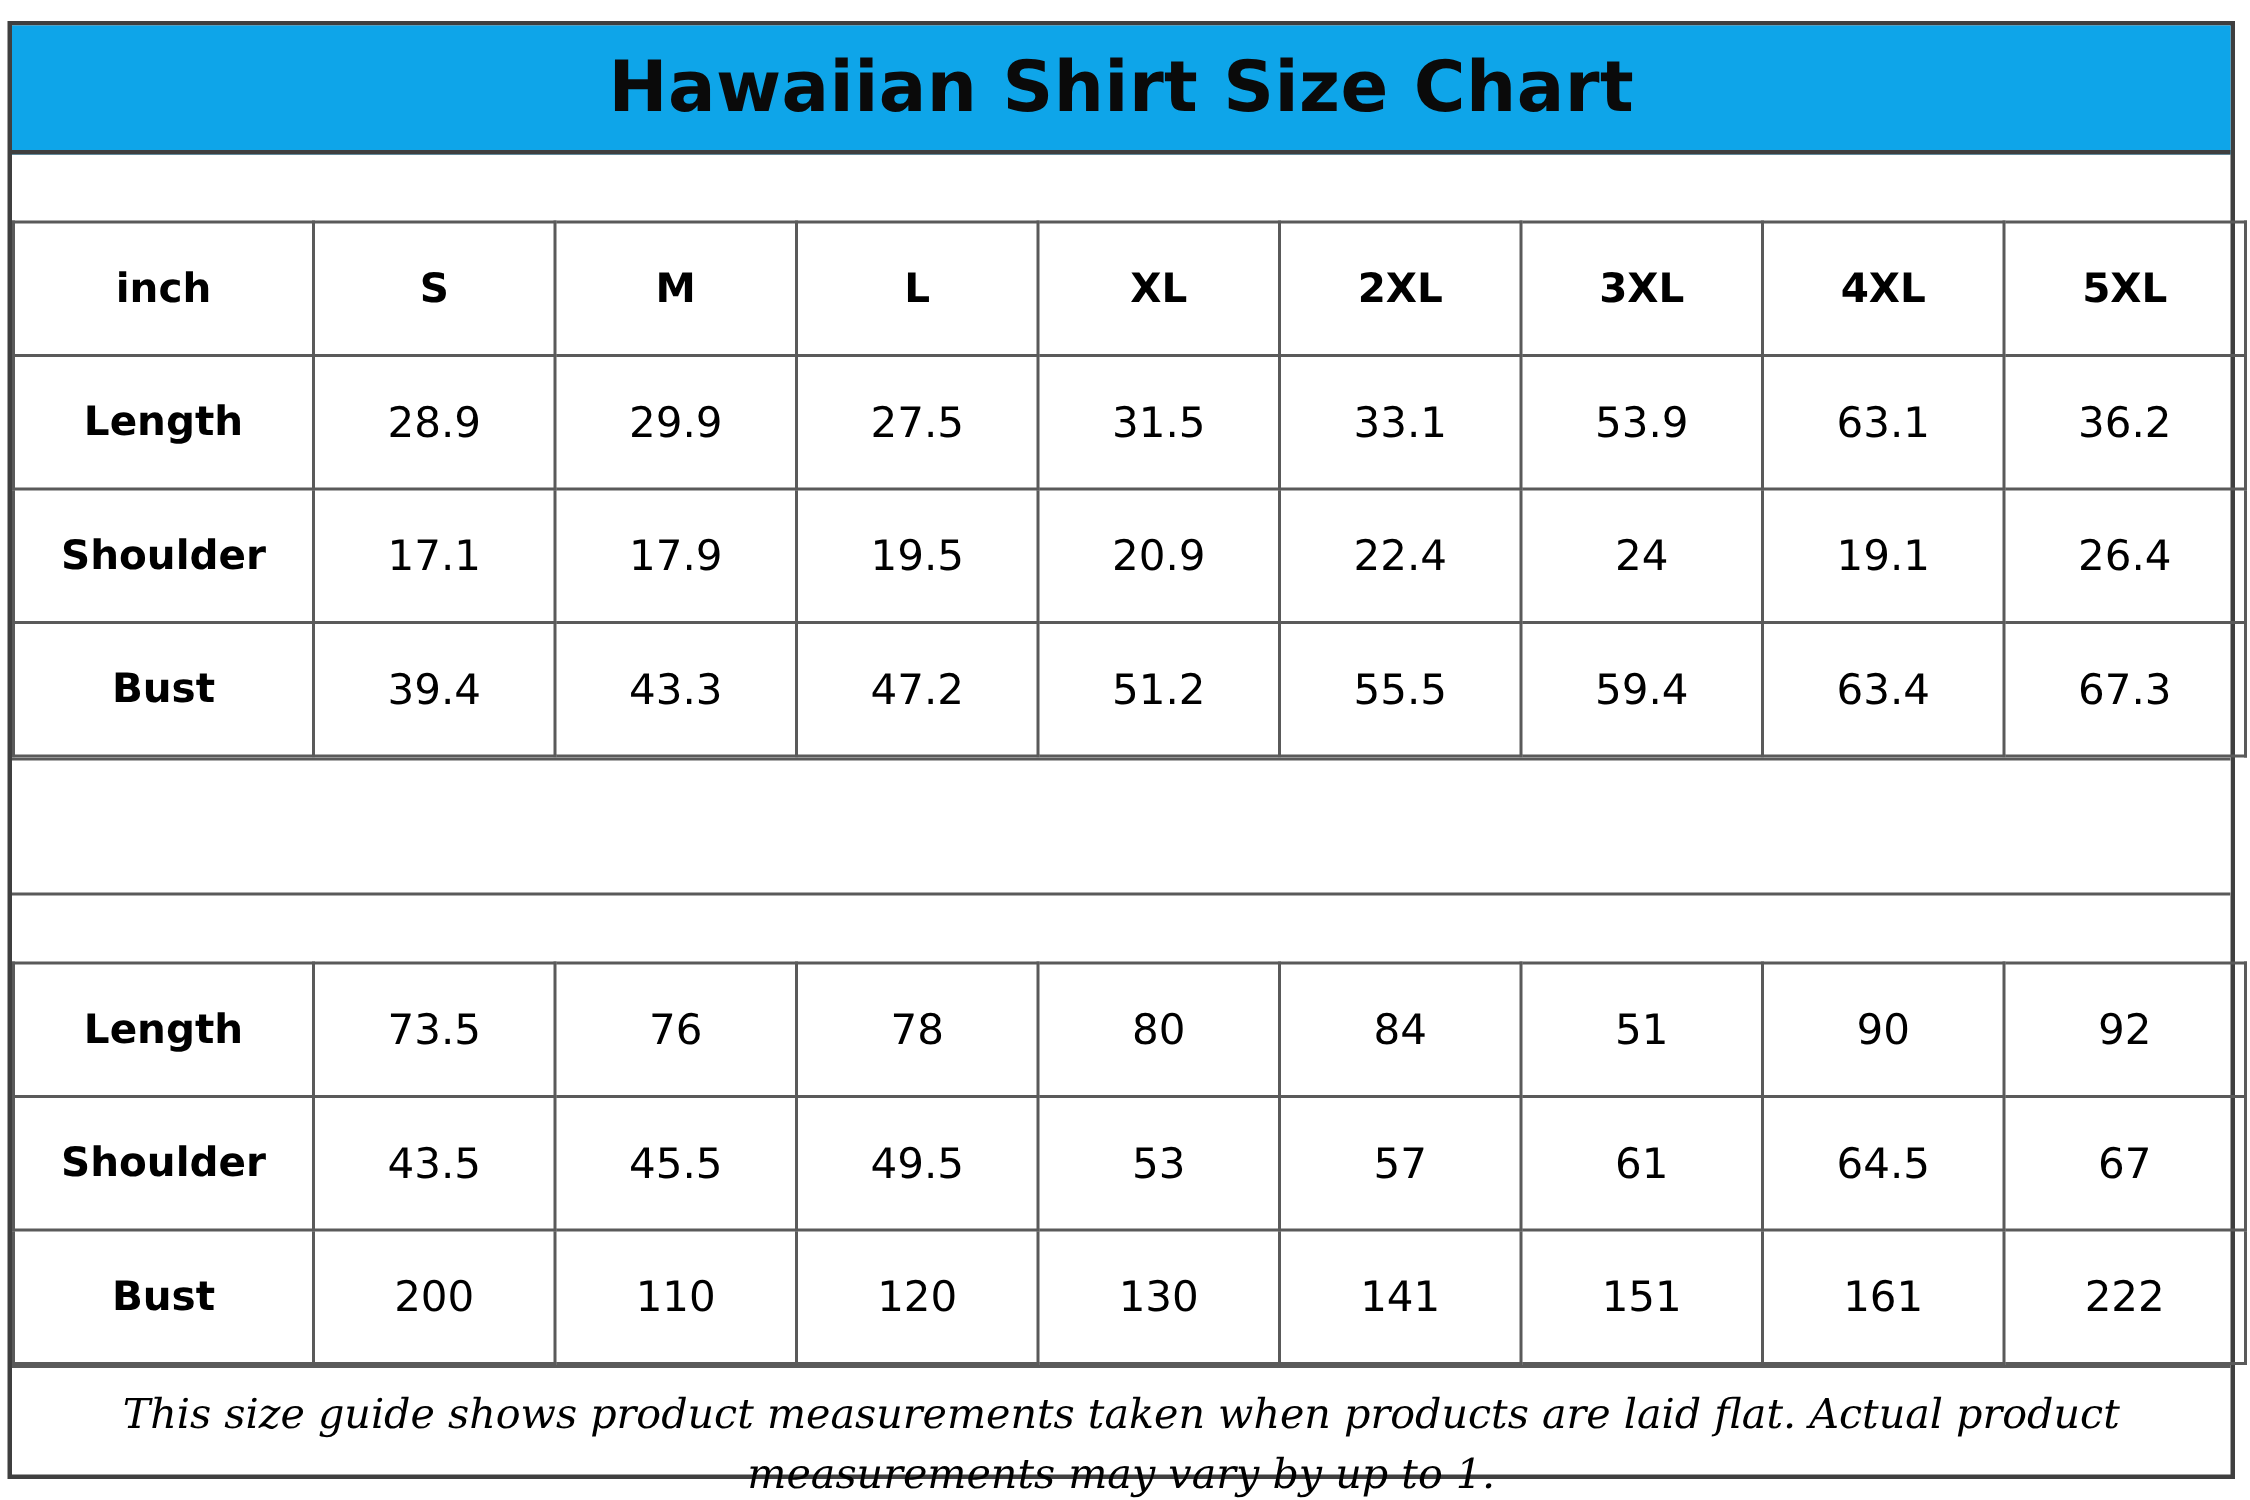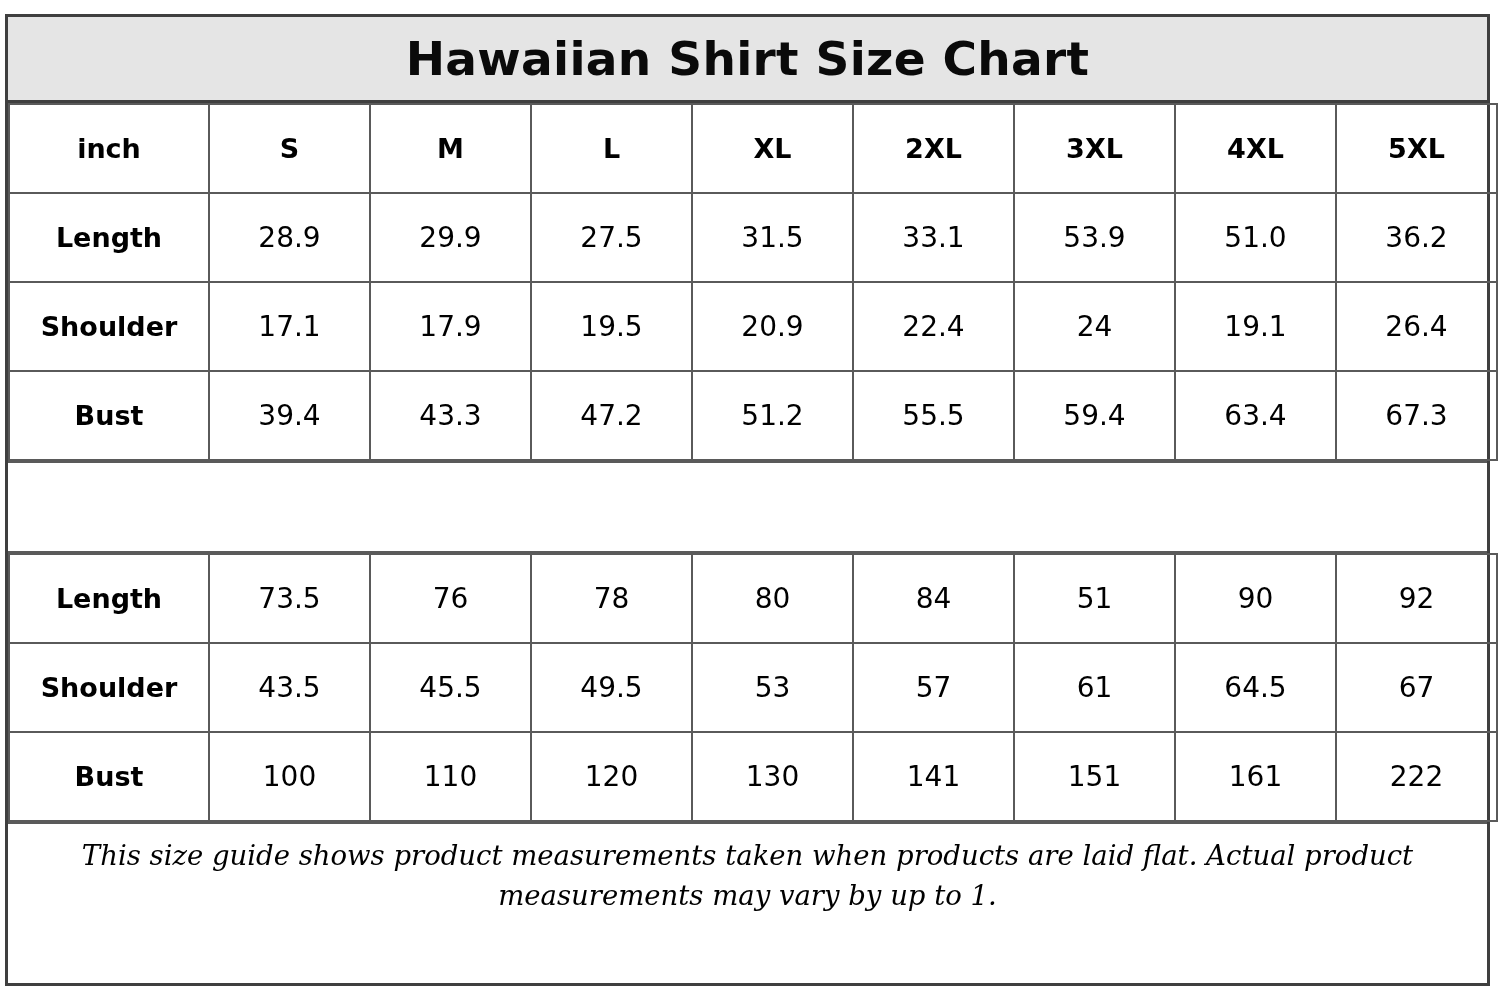--- a/index.html
+++ b/index.html
@@ -25,38 +25,39 @@
     left: 5px;
     top: 14px;
     width: 1485px;
     height: 972px;
     border: 3px solid #3f3f3f;
     box-sizing: border-box;
     background: #ffffff;
   }
   .title-band {
     height: 86px;
-    background: #e5e5e5;
+    background: #0ea5e9;
     border-bottom: 3px solid #3f3f3f;
     display: flex;
     align-items: center;
     justify-content: center;
     box-sizing: border-box;
   }
   .title-text {
     font-size: 47px;
     font-weight: bold;
     color: #0a0a0a;
     letter-spacing: 0.3px;
     font-family: "DejaVu Sans", sans-serif;
   }
   table.grid {
     border-collapse: collapse;
     width: 100%;
     table-layout: fixed;
+    margin-top: 44px;
   }
   table.grid td {
     border: 2px solid #5a5a5a;
     text-align: center;
     vertical-align: middle;
     font-size: 28px;
     color: #000000;
     height: 87px;
     padding: 0;
     font-family: "DejaVu Sans", sans-serif;
@@ -123,21 +124,21 @@
           <td class="colhead">5XL</td>
         </tr>
         <tr>
           <td class="rowhead">Length</td>
           <td>28.9</td>
           <td>29.9</td>
           <td>27.5</td>
           <td>31.5</td>
           <td>33.1</td>
           <td>53.9</td>
-          <td>51.0</td>
+          <td>63.1</td>
           <td>36.2</td>
         </tr>
         <tr>
           <td class="rowhead">Shoulder</td>
           <td>17.1</td>
           <td>17.9</td>
           <td>19.5</td>
           <td>20.9</td>
           <td>22.4</td>
           <td>24</td>
@@ -190,21 +191,21 @@
           <td>45.5</td>
           <td>49.5</td>
           <td>53</td>
           <td>57</td>
           <td>61</td>
           <td>64.5</td>
           <td>67</td>
         </tr>
         <tr>
           <td class="rowhead">Bust</td>
-          <td>100</td>
+          <td>200</td>
           <td>110</td>
           <td>120</td>
           <td>130</td>
           <td>141</td>
           <td>151</td>
           <td>161</td>
           <td>222</td>
         </tr>
       </tbody>
     </table>

